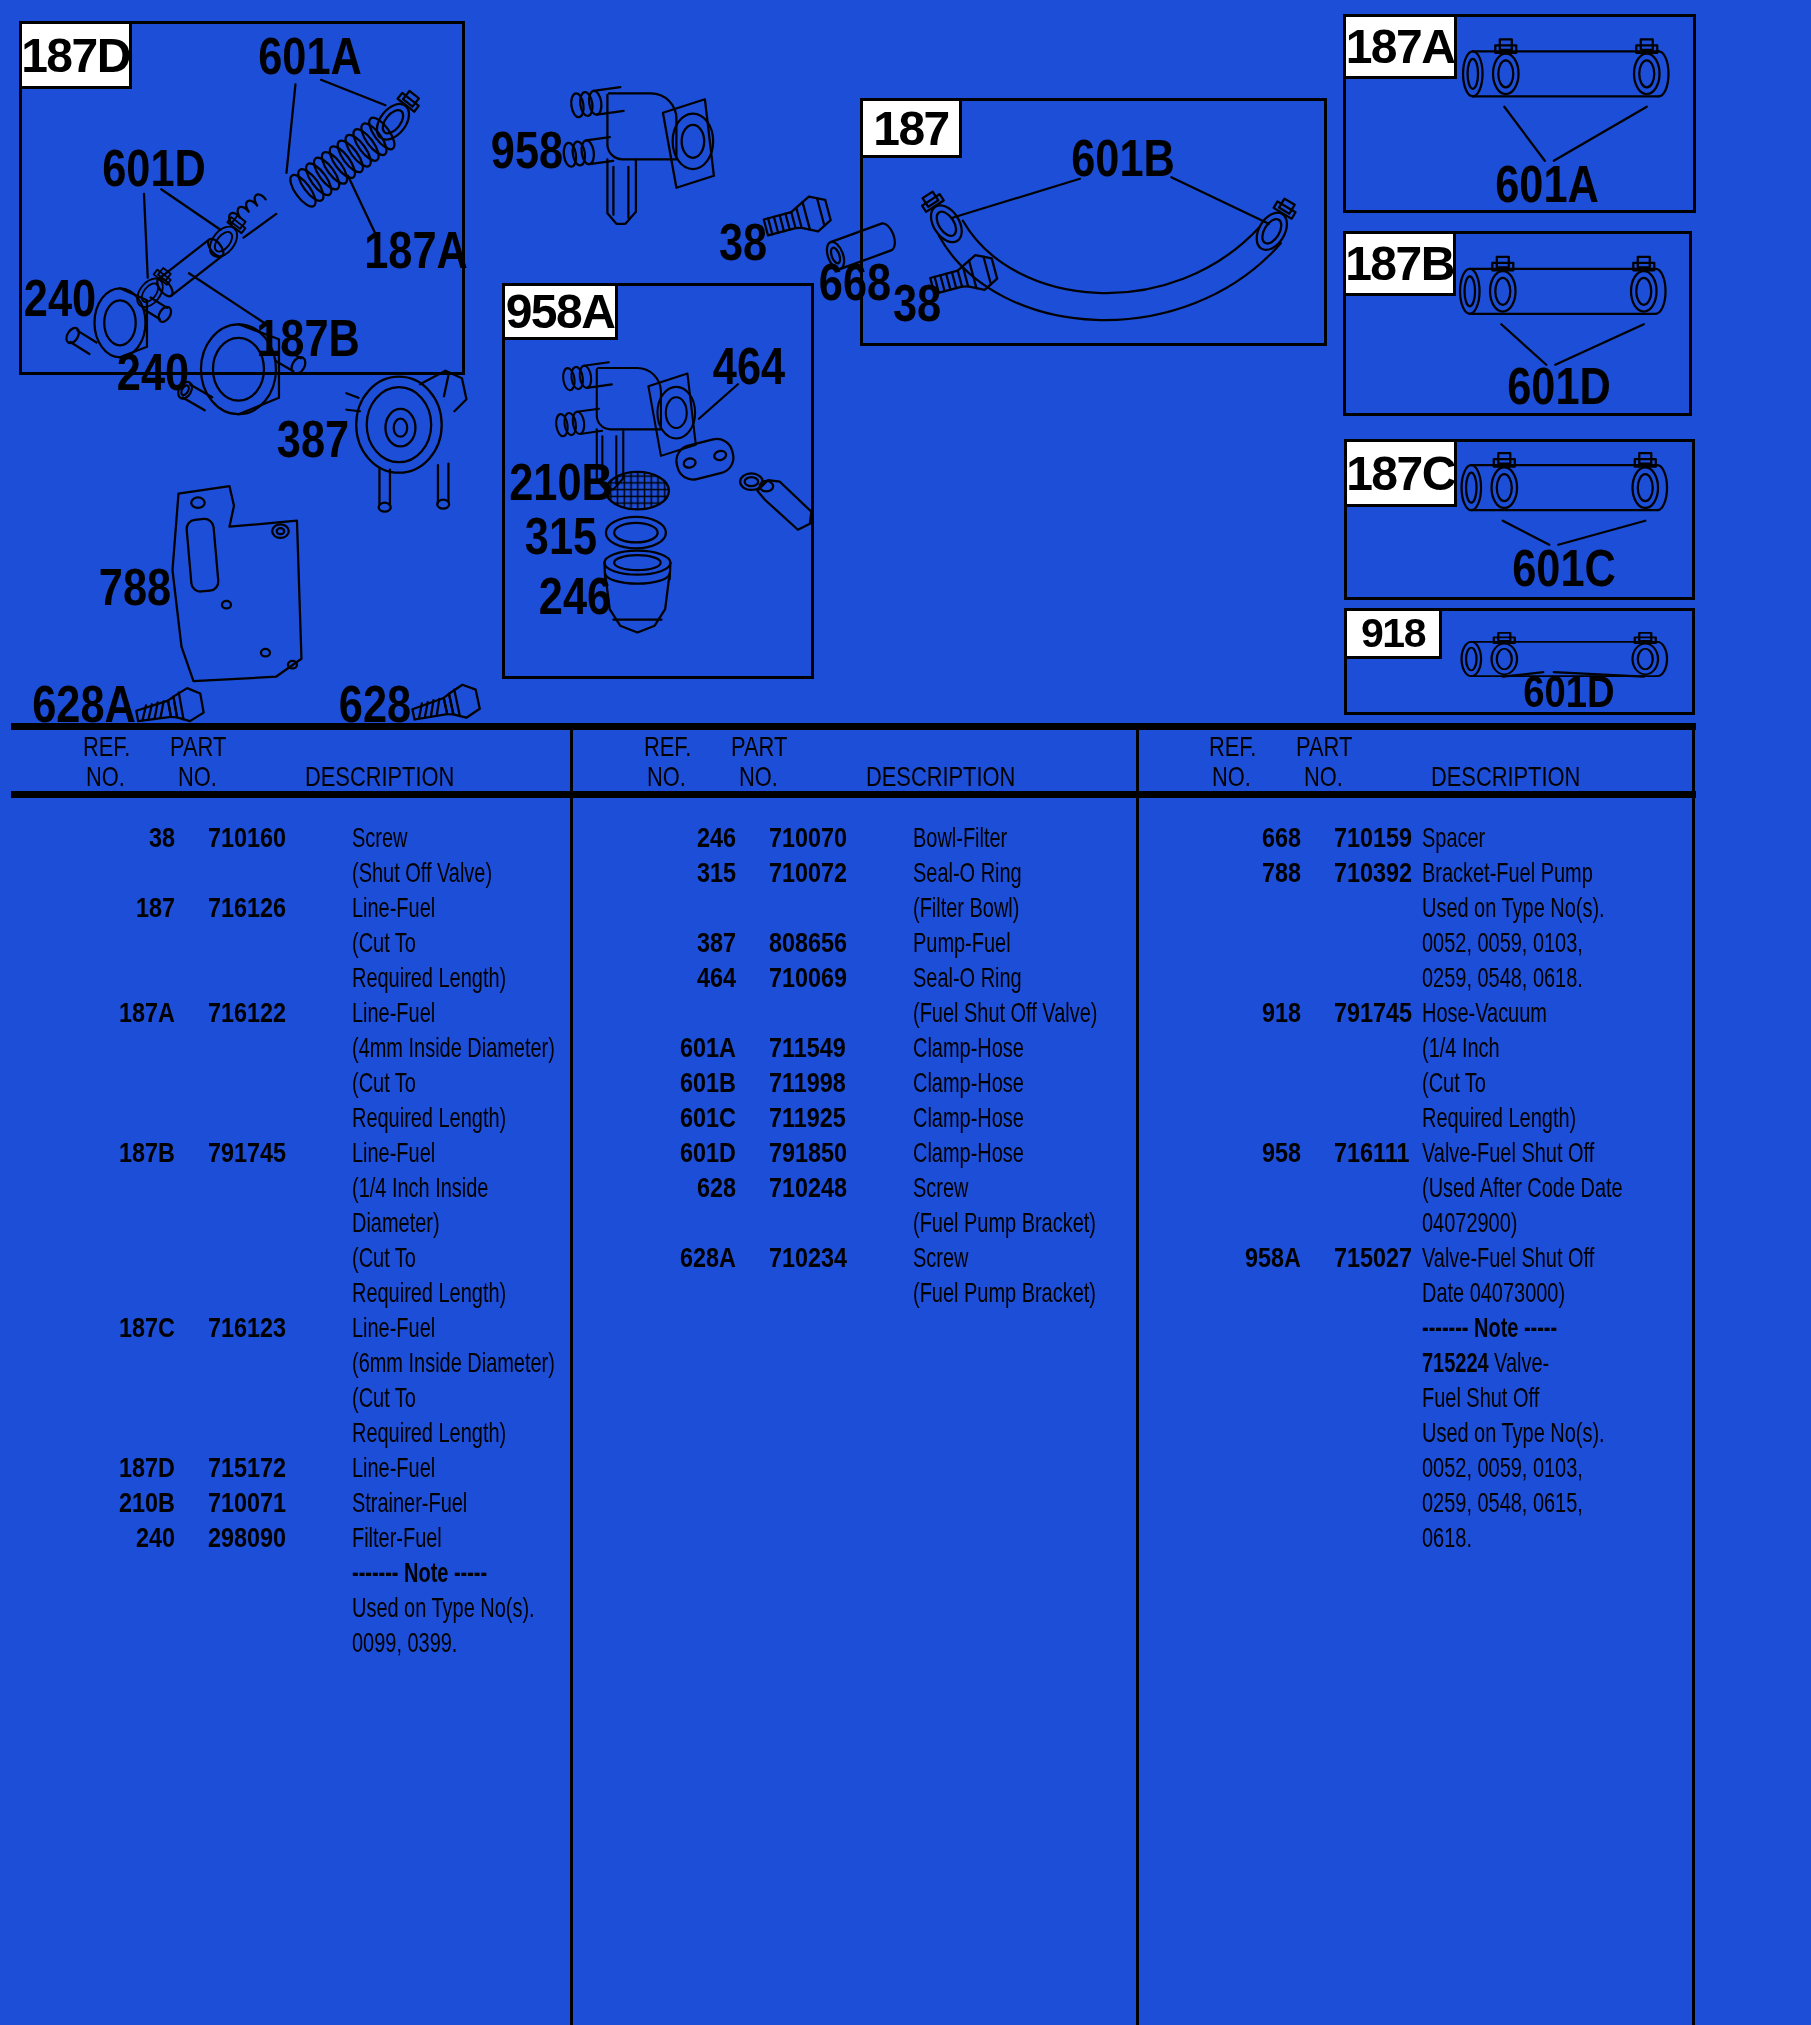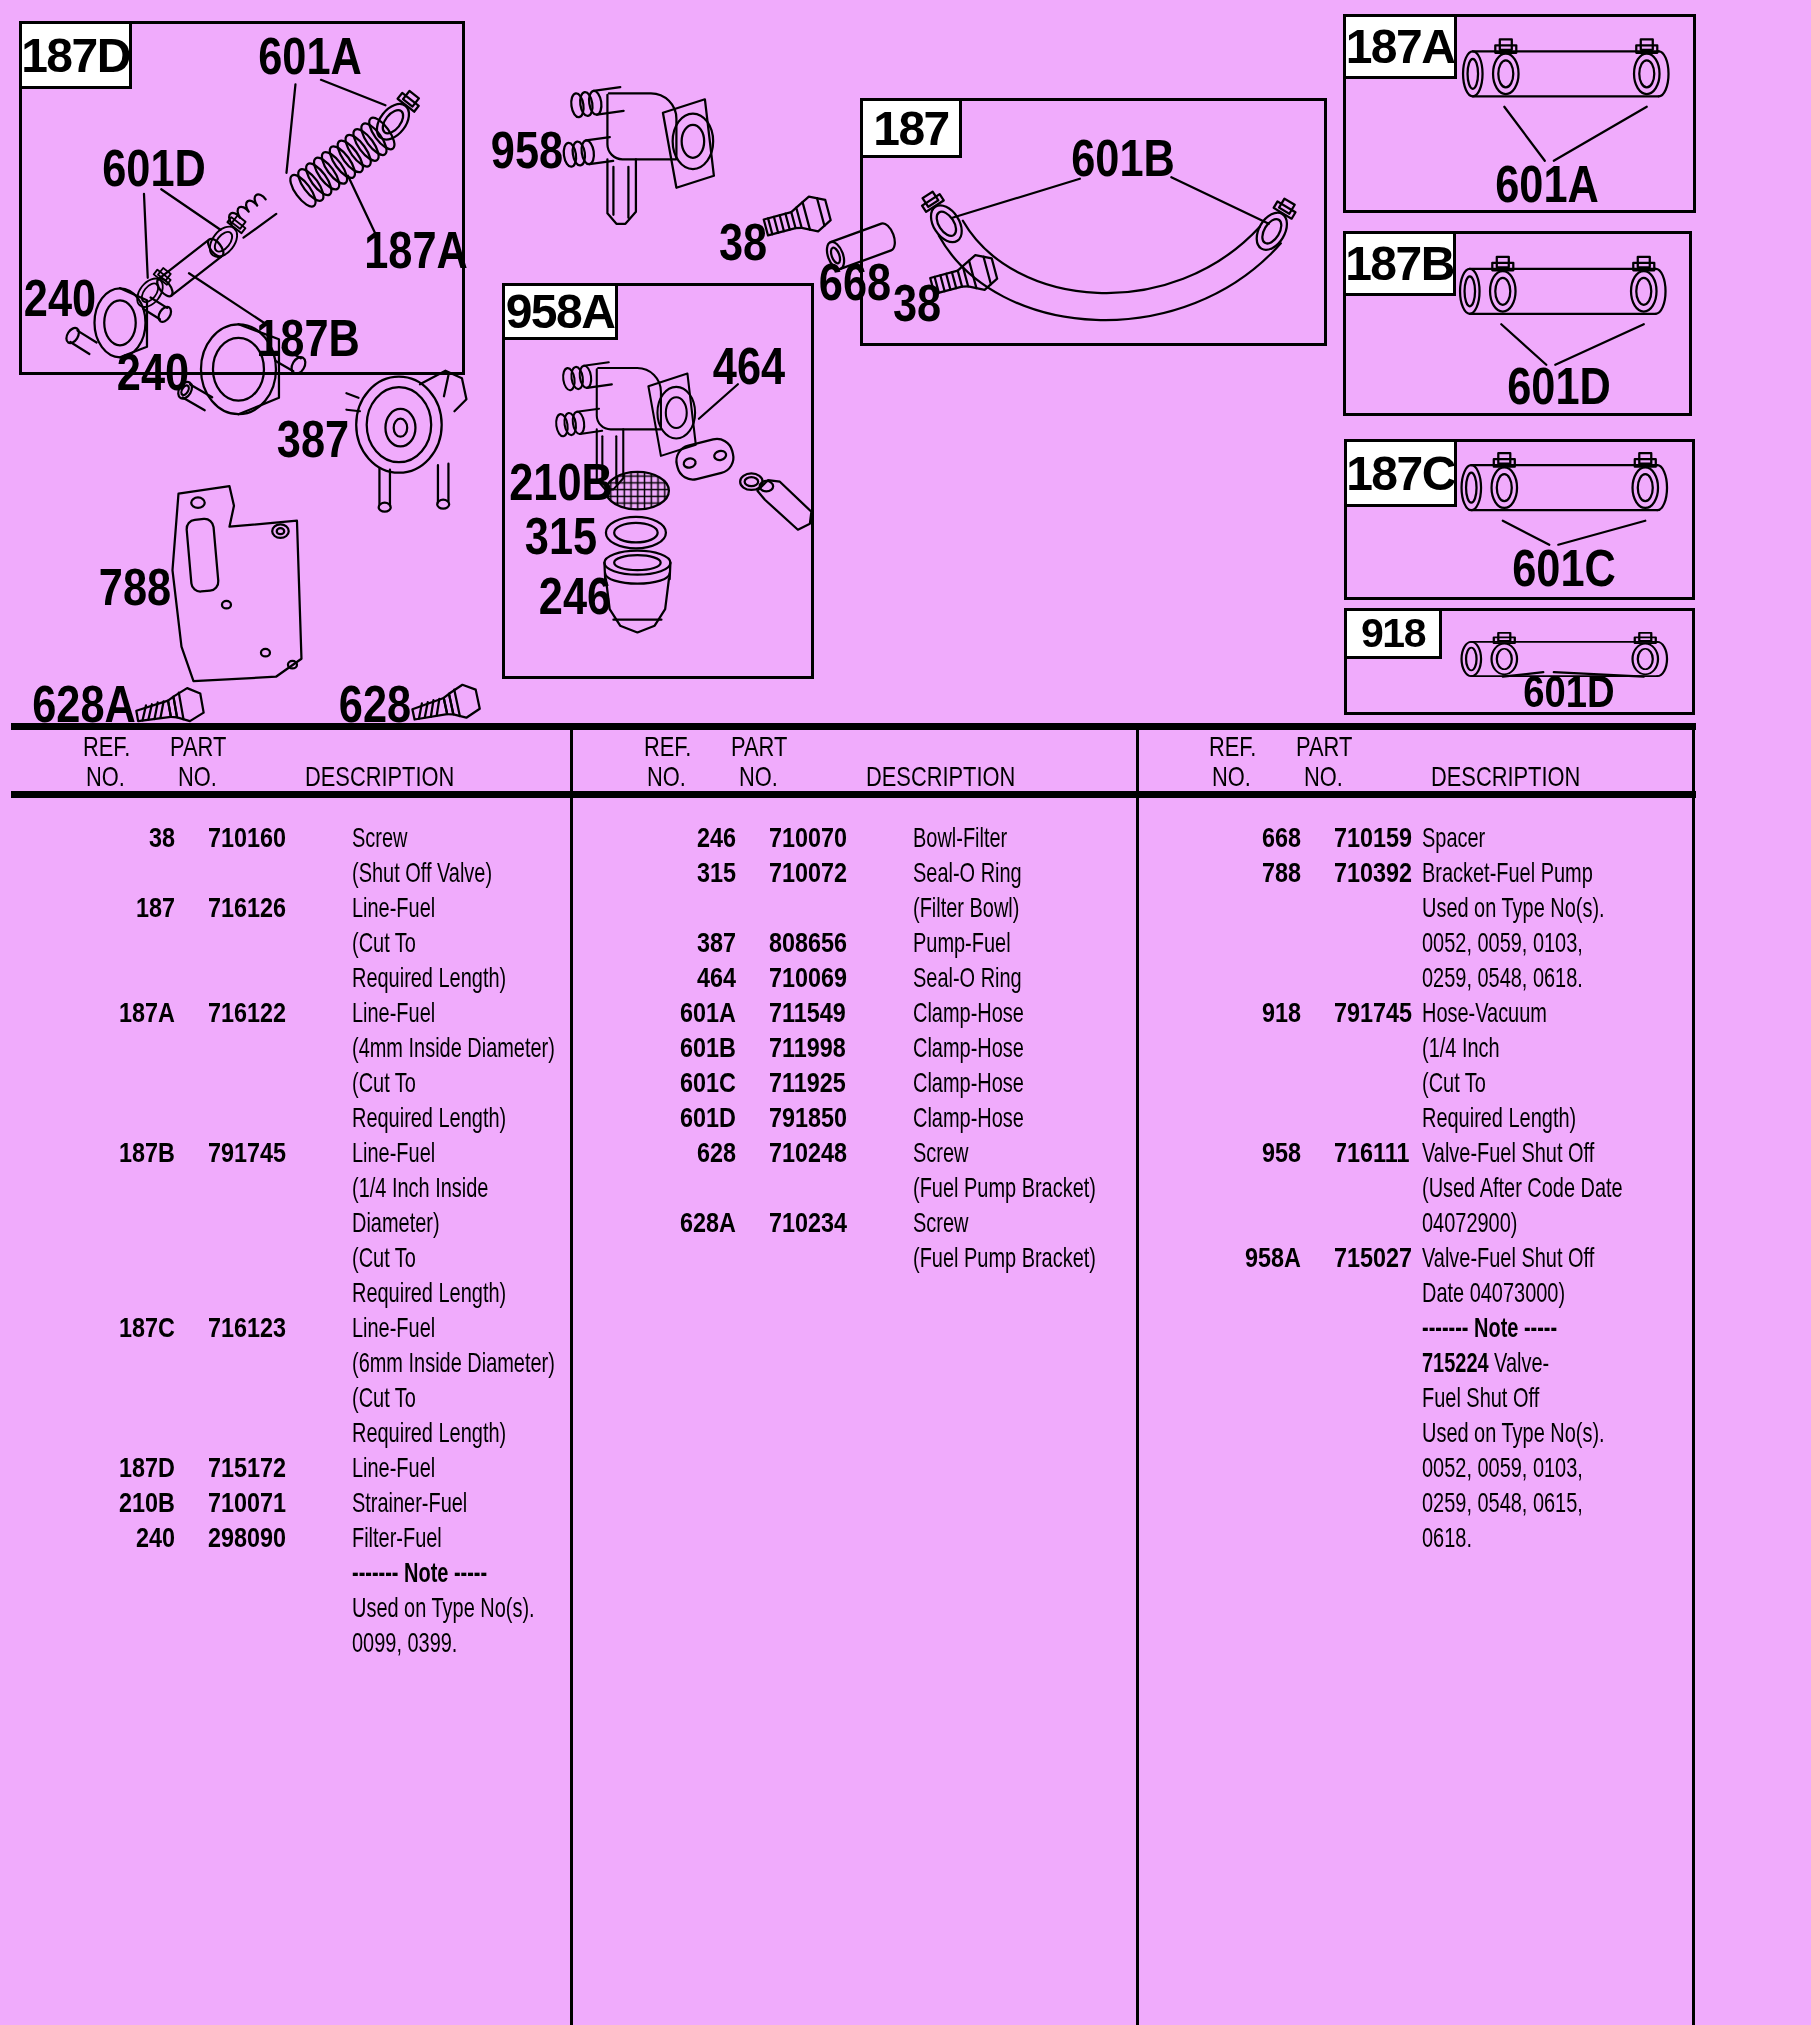--- a/index.html
+++ b/index.html
@@ -1,17 +1,17 @@
 <!DOCTYPE html>
 <html style="font-size:12px"><head>
 <meta charset="utf-8">
 <style>
   *{margin:0;padding:0;box-sizing:border-box}
   body{background:#fff;font-family:"Liberation Sans",sans-serif;color:#000}
-  .page{position:relative;width:1811px;height:2025px;background:#f0abfc;overflow:hidden}
+  .page{position:relative;width:1811px;height:2025px;background:#1d4ed8;overflow:hidden}
   .art{position:absolute;left:0;top:0}
   
   .pbox{position:absolute;border:3px solid #000;background:transparent}
   .ptag{position:absolute;left:-3px;top:-3px;border:3px solid #000;display:flex;align-items:center;justify-content:center;
         font-weight:bold;font-size:48px;letter-spacing:-1.5px;background:#fff;white-space:nowrap}
   
   .callout{position:absolute;font-weight:bold;font-size:51px;white-space:nowrap;
            transform:translate(-50%,-50%) scaleX(0.85)}
   
   .hrule{position:absolute;height:6.8px;background:#000}
@@ -463,20 +463,25 @@
         <span class="ref">387</span>
         <span class="part">808656</span>
         <span class="desc">Pump-Fuel</span>
       </div>
       <div class="tline">
         <span class="ref">464</span>
         <span class="part">710069</span>
         <span class="desc">Seal-O Ring</span>
       </div>
       <div class="tline">
+        <span class="ref"></span>
+        <span class="part"></span>
+        <span class="desc">(Fuel Shut Off Valve)</span>
+      </div>
+      <div class="tline">
         <span class="ref">601A</span>
         <span class="part">711549</span>
         <span class="desc">Clamp-Hose</span>
       </div>
       <div class="tline">
         <span class="ref">601B</span>
         <span class="part">711998</span>
         <span class="desc">Clamp-Hose</span>
       </div>
       <div class="tline">

